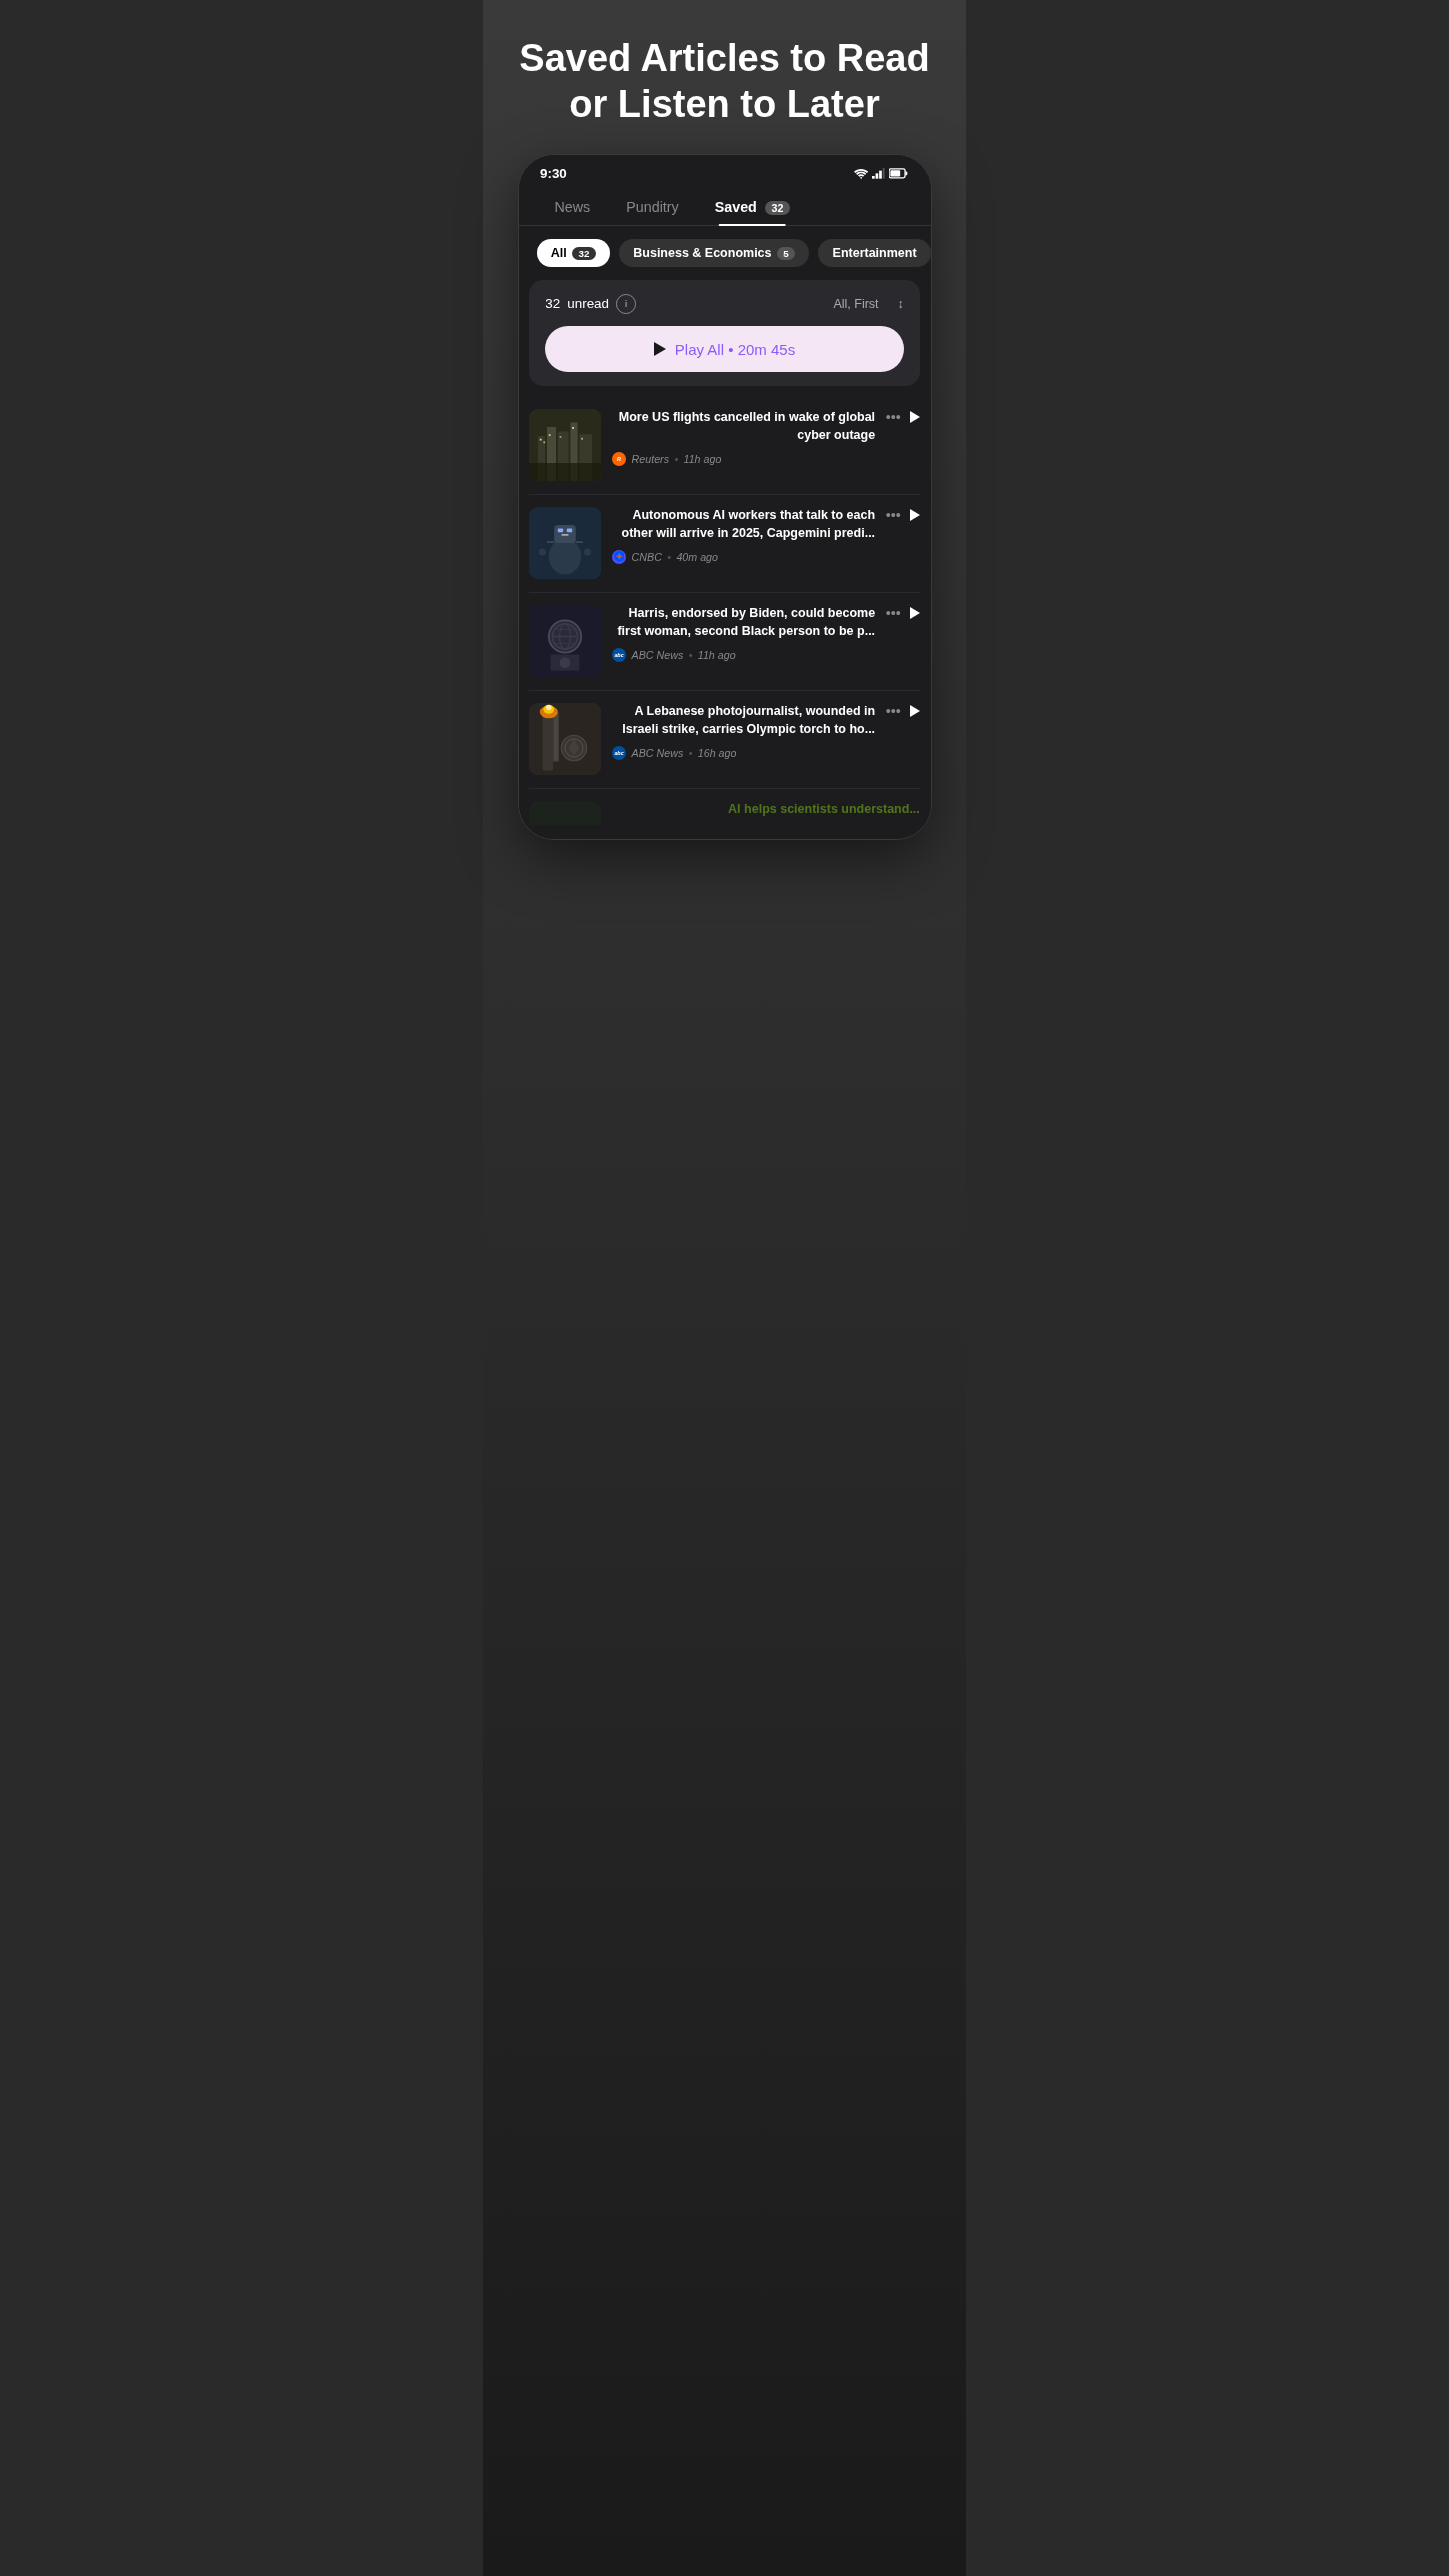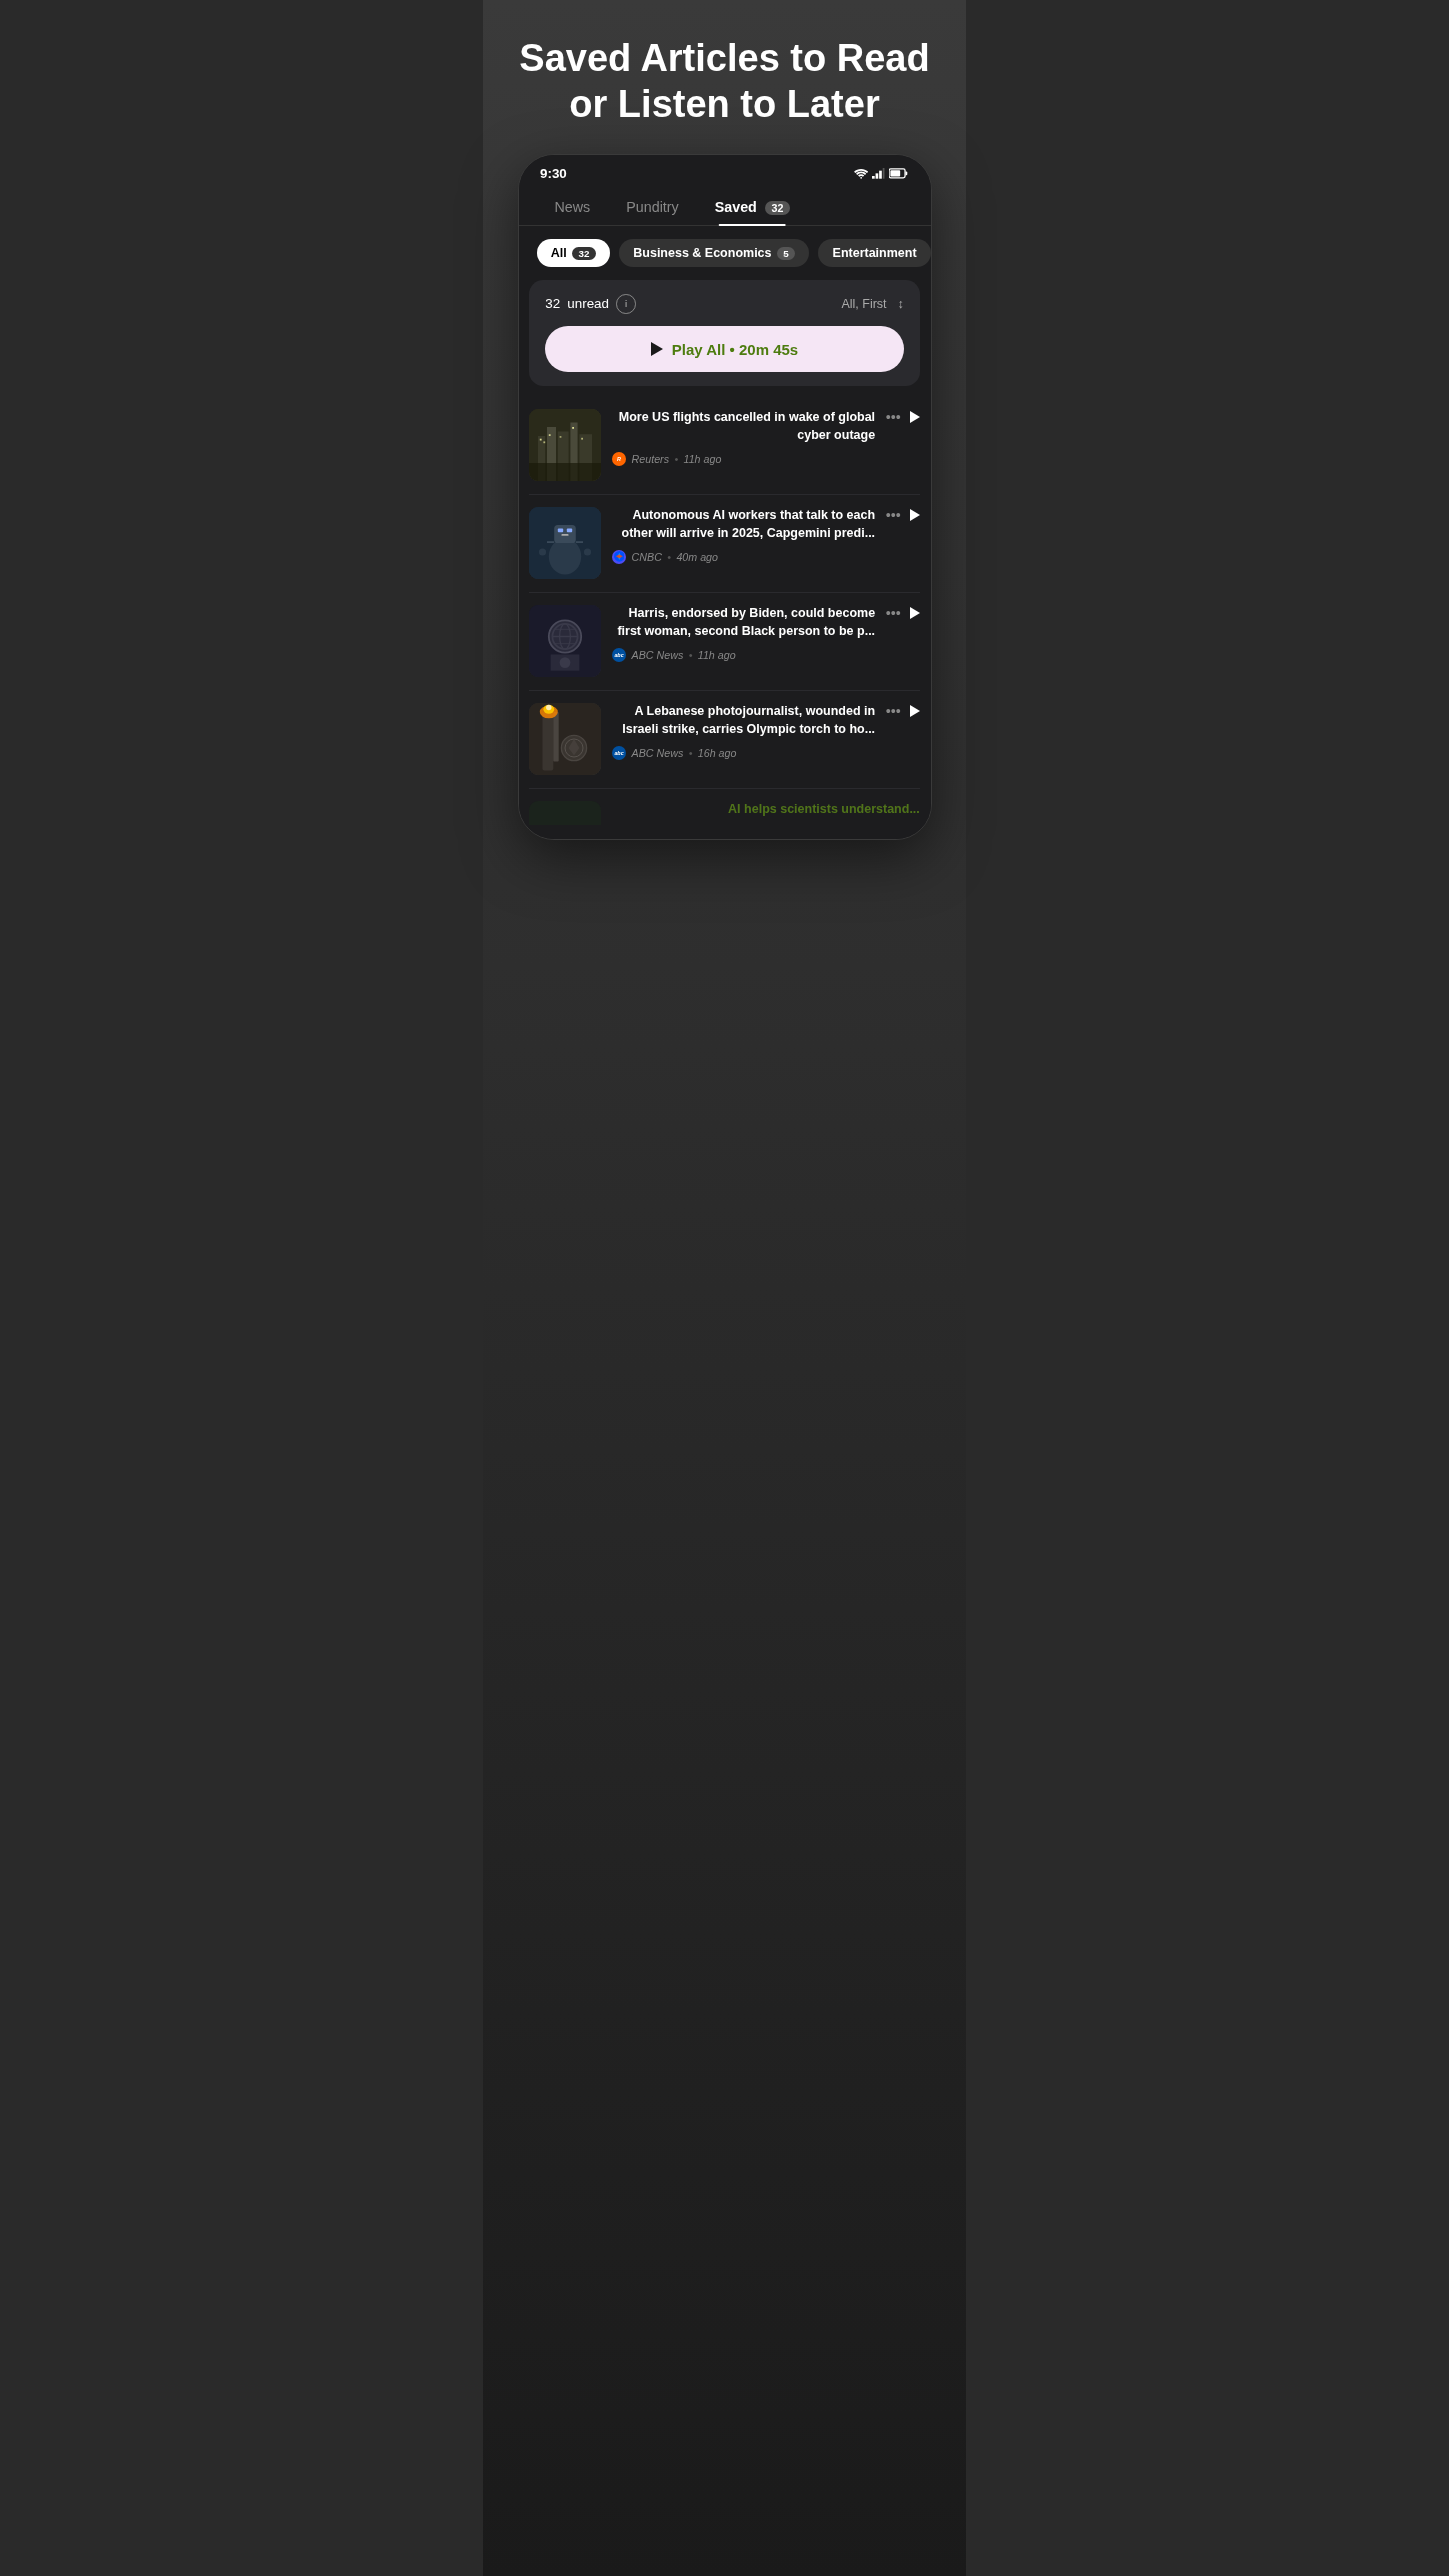--- a/index.html
+++ b/index.html
@@ -180,38 +180,38 @@
       display: flex;
       align-items: center;
       justify-content: center;
       color: #888;
       font-size: 9.8px;
       font-weight: 700;
     }
     .sort-btn {
       display: flex;
       align-items: center;
-      gap: 11px;
+      gap: 19px;
       color: #aaa;
       font-size: 12.5px;
     }
     .play-all-btn {
       background: #f5e6f5;
       border-radius: 27px;
       padding: 14.3px;
       display: flex;
       align-items: center;
       justify-content: center;
       gap: 9px;
       cursor: pointer;
     }
     .play-all-text {
       font-size: 15px;
-      font-weight: 700;
-      color: #4d7c0f;
+      font-weight: 400;
+      color: #8b5cf6;
     }
     .play-triangle {
       width: 0;
       height: 0;
       border-top: 7.2px solid transparent;
       border-bottom: 7.2px solid transparent;
       border-left: 12.5px solid #1a1a1a;
     }
     .article-item {
       display: flex;

